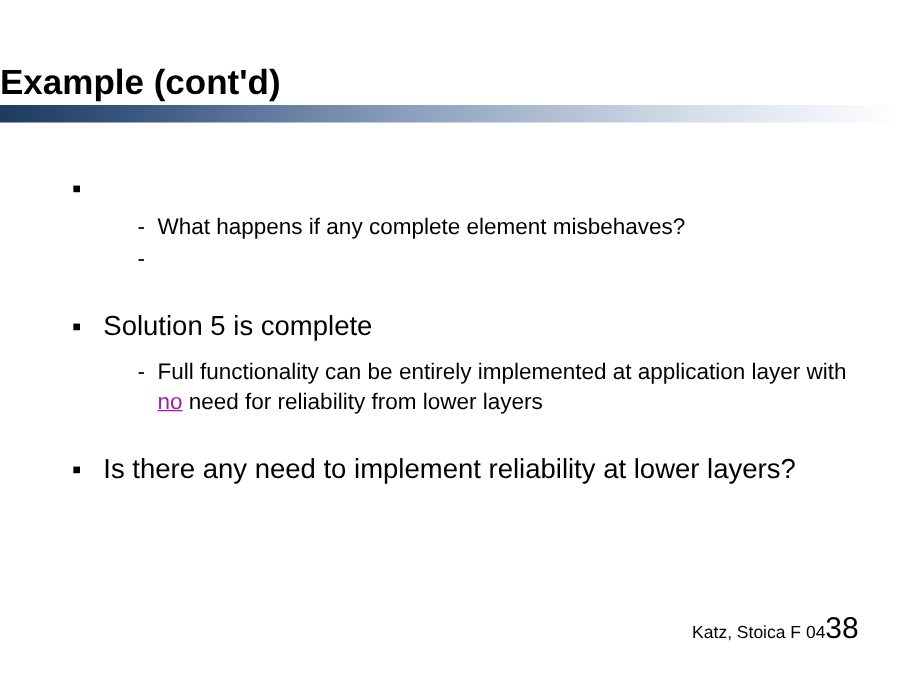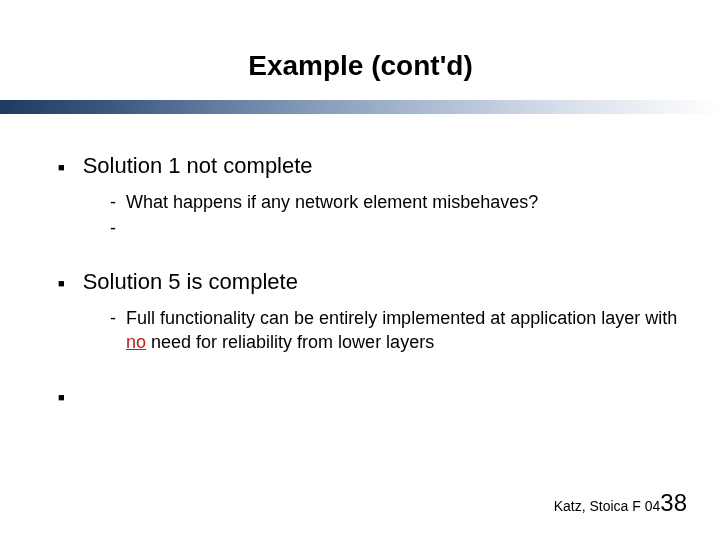--- a/index.html
+++ b/index.html
@@ -12,25 +12,24 @@
     color: #000;
     overflow: hidden;
   }
   .slide {
     position: relative;
     width: 721px;
     height: 541px;
     box-sizing: border-box;
   }
   .title {
-    text-align: center;
     font-weight: bold;
     font-size: 28px;
     padding-top: 50px;
-    padding-bottom: 18px;
+    padding-bottom: 2px;
   }
   .divider {
     height: 14px;
     width: 100%;
     background: linear-gradient(to right, #1f3a5f 0%, #3b577f 15%, #8a9fbd 45%, #d7dfeb 78%, #ffffff 100%);
   }
   .content {
     padding: 28px 40px 0 58px;
   }
   .top-bullet {
@@ -54,21 +53,21 @@
     display: flex;
     align-items: flex-start;
     font-size: 18px;
     line-height: 1.35;
     margin-bottom: 2px;
   }
   .sub-bullet .dash {
     margin-right: 10px;
     flex: 0 0 auto;
   }
-  .red { color: #b91c1c; text-decoration: underline; }
+  .red { color: #a21caf; text-decoration: underline; }
   .footer {
     position: absolute;
     bottom: 24px;
     right: 34px;
     font-size: 14px;
     display: flex;
     align-items: baseline;
   }
   .footer .pg {
     font-size: 24px;
@@ -80,26 +79,25 @@
 <div class="slide">
 
   <div class="title">Example (cont'd)</div>
 
   <div class="divider"></div>
 
   <div class="content">
 
     <div class="top-bullet">
       <span class="marker">■</span>
-      <span>Solution 1 not complete</span>
     </div>
     <div class="sub-list">
       <div class="sub-bullet">
         <span class="dash">-</span>
-        <span>What happens if any network element misbehaves?</span>
+        <span>What happens if any complete element misbehaves?</span>
       </div>
       <div class="sub-bullet">
         <span class="dash">-</span>
       </div>
     </div>
 
     <div class="top-bullet">
       <span class="marker">■</span>
       <span>Solution 5 is complete</span>
     </div>
@@ -107,20 +105,21 @@
       <div class="sub-bullet">
         <span class="dash">-</span>
         <span>
           <span>Full functionality can be entirely implemented at application layer with </span><span class="red">no</span><span> need for reliability from lower layers</span>
         </span>
       </div>
     </div>
 
     <div class="top-bullet" style="margin-top:18px;">
       <span class="marker">■</span>
+      <span>Is there any need to implement reliability at lower layers?</span>
     </div>
 
   </div>
 
   <div class="footer">
     <span>Katz, Stoica F 04</span>
     <span class="pg">38</span>
   </div>
 
 </div>

